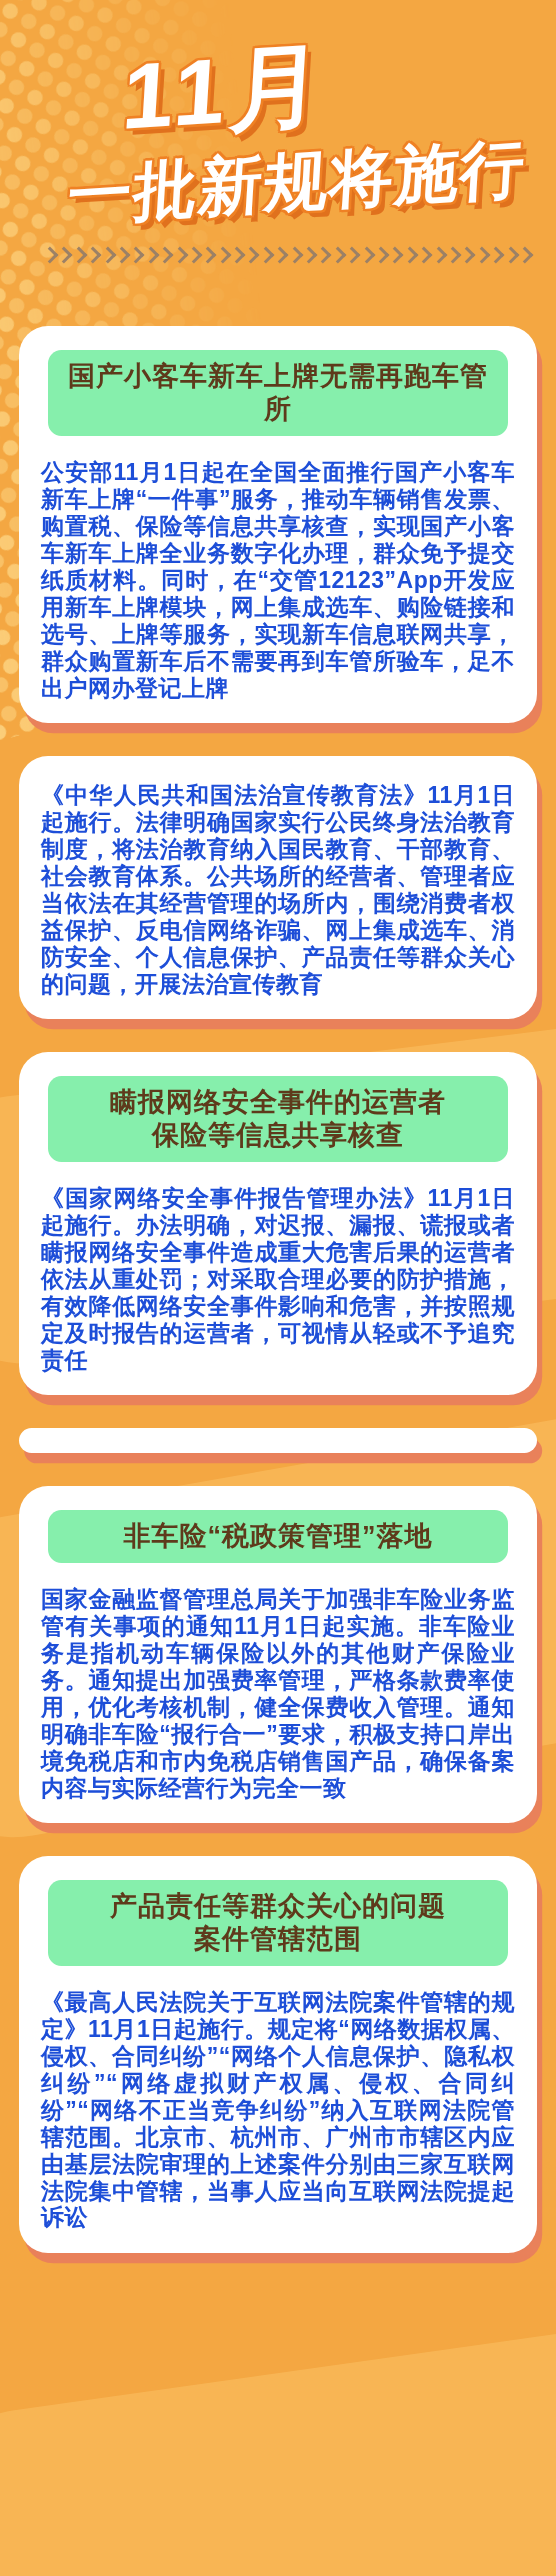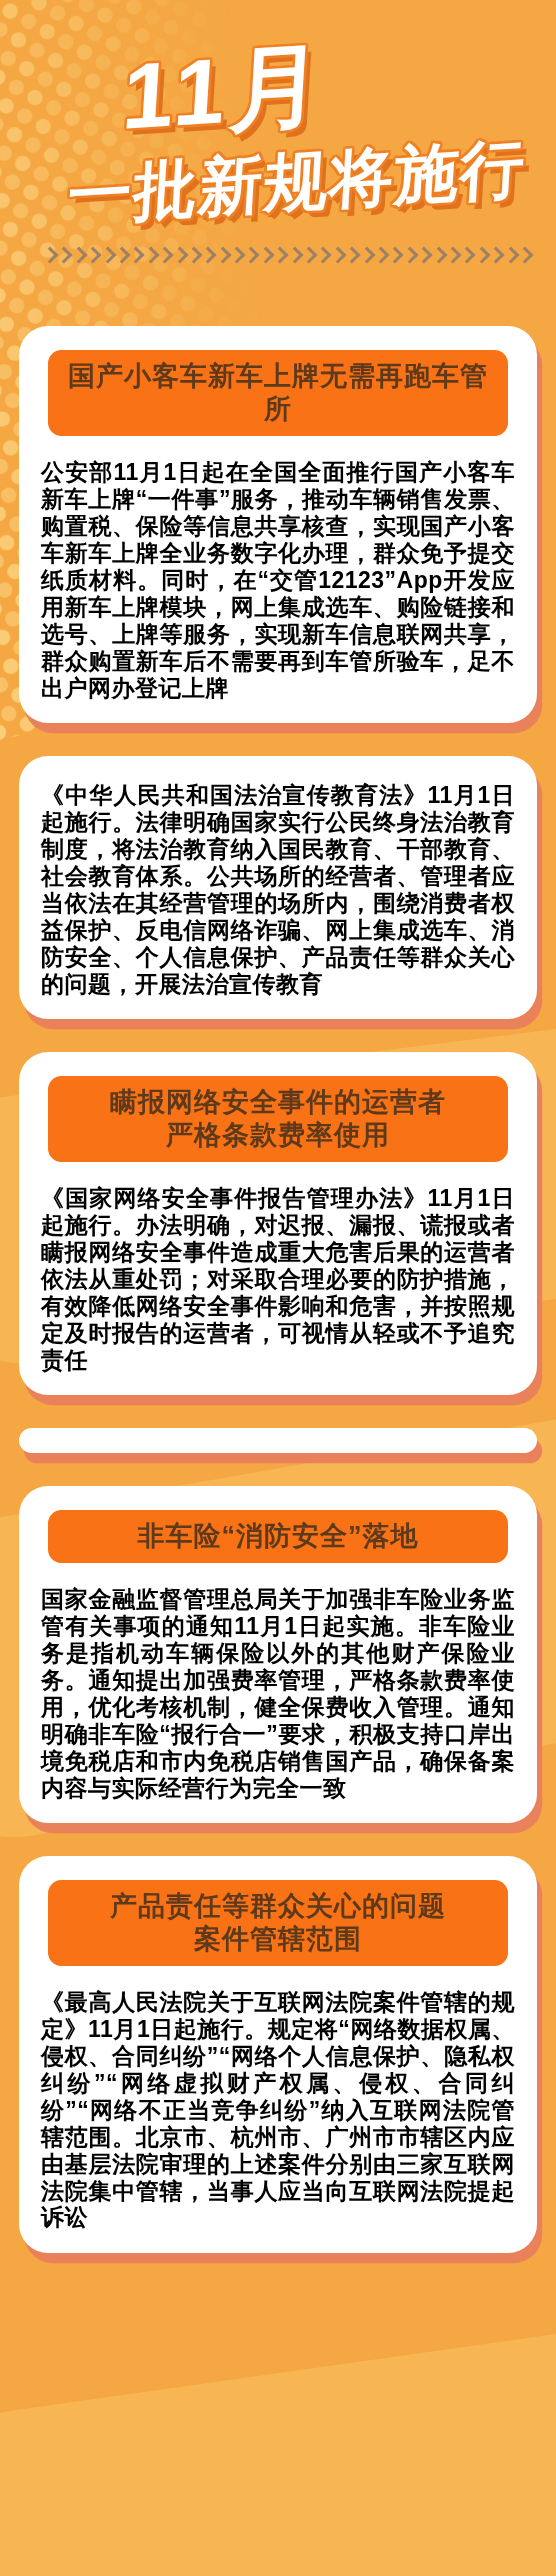--- a/index.html
+++ b/index.html
@@ -50,29 +50,29 @@
   }
 
   
   .cards{padding-top:62px;}
   .card{
     width:476px;margin:0 auto 33px auto;background:#ffffff;
     border-radius:29px;padding:3.1px 20.6px 21.6px 20.6px;
     box-shadow:5.2px 10.3px 0 #e9815a;
   }
   .heading-box{
-    background:#f97316;border-radius:13.4px;margin:20.6px 8.2px 0 8.2px;
+    background:#86efac;border-radius:13.4px;margin:20.6px 8.2px 0 8.2px;
     padding:10.3px 9.3px;text-align:center;
   }
   .heading{
     margin:0;color:#5e3a1b;font-size:27px;line-height:1.22;font-weight:800;
     letter-spacing:1px;white-space:pre-line;
   }
   .body-text{
-    margin:23px 1px 0 1px;color:#000000;font-size:23px;line-height:1.17;
+    margin:23px 1px 0 1px;color:#1d4ed8;font-size:23px;line-height:1.17;
     font-weight:700;letter-spacing:0.5px;text-align:justify;text-justify:inter-ideograph;
   }
 </style>
 </head>
 <body>
 
 <div class="bg-layer">
   <div class="dots"></div>
   <div class="band band1"></div>
   <div class="band band2"></div>
@@ -131,31 +131,31 @@
       <p class="body-text">公安部11月1日起在全国全面推行国产小客车新车上牌“一件事”服务，推动车辆销售发票、购置税、保险等信息共享核查，实现国产小客车新车上牌全业务数字化办理，群众免予提交纸质材料。同时，在“交管12123”App开发应用新车上牌模块，网上集成选车、购险链接和选号、上牌等服务，实现新车信息联网共享，群众购置新车后不需要再到车管所验车，足不出户网办登记上牌</p>
     </section>
 
     <section class="card">
       <p class="body-text">《中华人民共和国法治宣传教育法》11月1日起施行。法律明确国家实行公民终身法治教育制度，将法治教育纳入国民教育、干部教育、社会教育体系。公共场所的经营者、管理者应当依法在其经营管理的场所内，围绕消费者权益保护、反电信网络诈骗、网上集成选车、消防安全、个人信息保护、产品责任等群众关心的问题，开展法治宣传教育</p>
     </section>
 
     <section class="card">
       <div class="heading-box">
         <h2 class="heading">瞒报网络安全事件的运营者
-严格条款费率使用</h2>
+保险等信息共享核查</h2>
       </div>
       <p class="body-text">《国家网络安全事件报告管理办法》11月1日起施行。办法明确，对迟报、漏报、谎报或者瞒报网络安全事件造成重大危害后果的运营者依法从重处罚；对采取合理必要的防护措施，有效降低网络安全事件影响和危害，并按照规定及时报告的运营者，可视情从轻或不予追究责任</p>
     </section>
 
     <section class="card">
     </section>
 
     <section class="card">
       <div class="heading-box">
-        <h2 class="heading">非车险“消防安全”落地</h2>
+        <h2 class="heading">非车险“税政策管理”落地</h2>
       </div>
       <p class="body-text">国家金融监督管理总局关于加强非车险业务监管有关事项的通知11月1日起实施。非车险业务是指机动车辆保险以外的其他财产保险业务。通知提出加强费率管理，严格条款费率使用，优化考核机制，健全保费收入管理。通知明确非车险“报行合一”要求，积极支持口岸出境免税店和市内免税店销售国产品，确保备案内容与实际经营行为完全一致</p>
     </section>
 
     <section class="card">
       <div class="heading-box">
         <h2 class="heading">产品责任等群众关心的问题
 案件管辖范围</h2>
       </div>
       <p class="body-text">《最高人民法院关于互联网法院案件管辖的规定》11月1日起施行。规定将“网络数据权属、侵权、合同纠纷”“网络个人信息保护、隐私权纠纷”“网络虚拟财产权属、侵权、合同纠纷”“网络不正当竞争纠纷”纳入互联网法院管辖范围。北京市、杭州市、广州市市辖区内应由基层法院审理的上述案件分别由三家互联网法院集中管辖，当事人应当向互联网法院提起诉讼</p>

